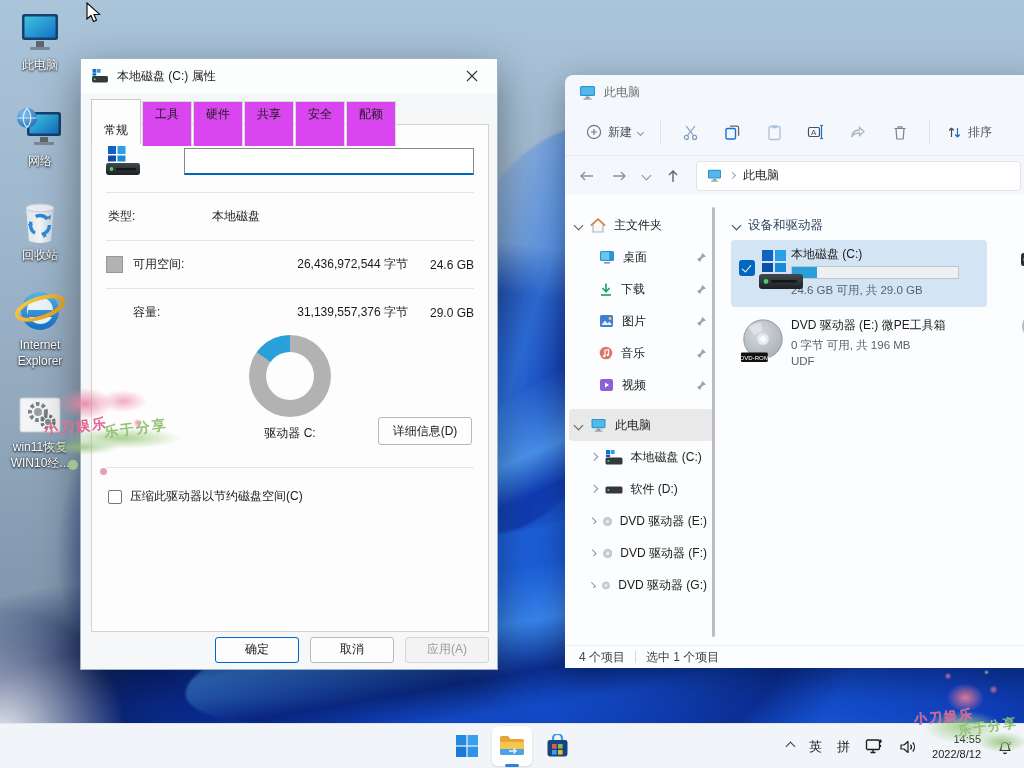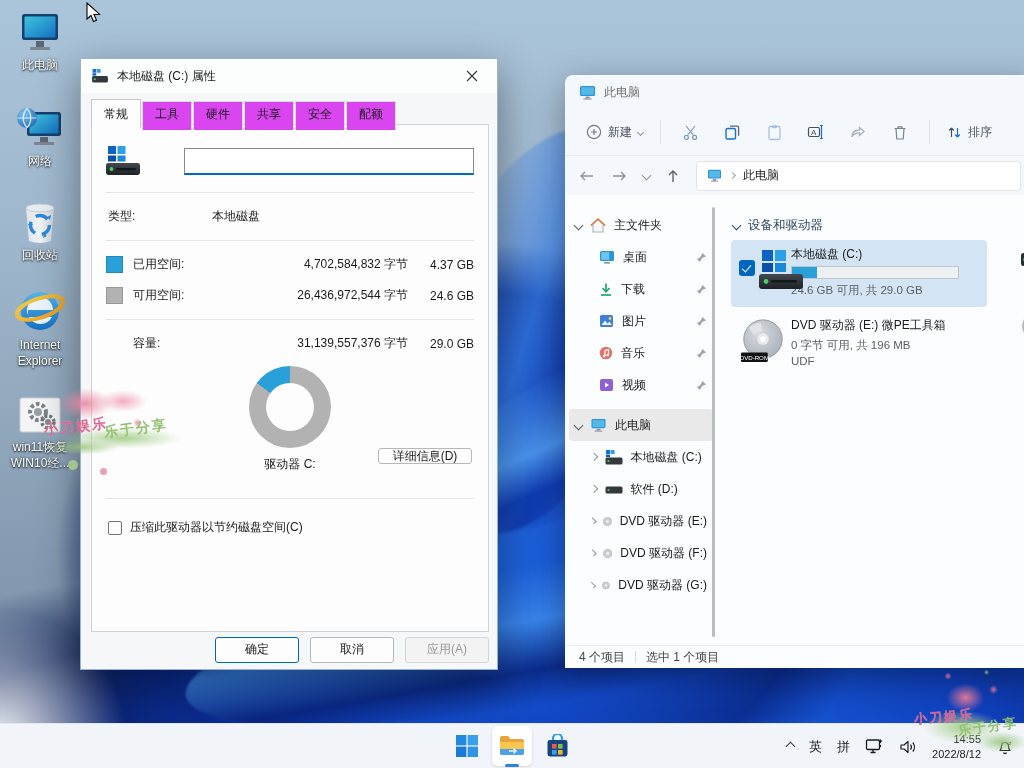--- a/index.html
+++ b/index.html
@@ -34,41 +34,41 @@
   .chv.up { transform:rotate(-135deg); }
 
   
   .dlg { position:absolute; left:80px; top:58px; width:418px; height:612px; background:#f6f7f8;
          border:1px solid #9bb2c8; box-shadow:0 14px 40px rgba(0,0,0,.42); font-size:12px; color:#1a1a1a; }
   .dlg-title { height:34px; background:#fcfdfd; display:flex; align-items:center; padding:0 10px; }
   .dlg-title .txt { margin-left:8px; font-size:12px; }
   .dlg-close { margin-left:auto; width:30px; height:26px; display:flex; align-items:center; justify-content:center; }
   .tabs { display:flex; padding:0 0 0 10px; margin-top:8px; position:relative; z-index:2; }
   .tab { padding:4px 12px 5px; border:1px solid #d9d9d9; border-bottom:none; background:#d946ef; margin-right:1px; font-size:12px; }
-  .tab.active { background:#fdfdfd; position:relative; top:-2px; padding-top:6px; border-color:#c9c9c9; }
+  .tab.active { background:#fdfdfd; position:relative; top:-2px; padding-top:22px; border-color:#c9c9c9; }
   .page { position:absolute; left:10px; top:65px; width:398px; height:508px; background:#fdfdfd;
           border:1px solid #d2d2d2; padding:12px 14px; }
   .nrow { display:flex; align-items:center; margin-top:8px; }
   .nrow input { flex:1; margin-left:42px; height:27px; border:1px solid #8a8a8a; border-bottom:2px solid #0067c0;
                 padding:0 6px; font-size:12px; outline:none; background:#fff; }
   .hr { height:1px; background:#e4e4e4; margin:15px 0; }
   .irow { display:flex; margin:0 0 14px 2px; }
   .irow .k { width:104px; }
   .urow { display:flex; align-items:center; margin:0 0 14px 0; }
   .sw { width:17px; height:17px; margin-right:10px; border:1px solid rgba(0,0,0,.15); }
   .urow .k { flex:1; }
   .urow .bytes { width:160px; text-align:right; }
   .urow .size { width:66px; text-align:right; }
   .donut { width:82px; height:82px; border-radius:50%; margin:12px auto 0; position:relative; }
   .donut::after { content:""; position:absolute; left:17px; top:17px; width:48px; height:48px; border-radius:50%; background:#fdfdfd; }
   .drow { position:relative; height:30px; }
   .drow .dl { position:absolute; left:0; right:0; top:8px; text-align:center; }
   .btn { border:1px solid #b8b8b8; background:#fdfdfd; border-radius:3px; font-size:12px; color:#1a1a1a;
          display:inline-flex; align-items:center; justify-content:center; }
-  .details-btn { position:absolute; right:2px; top:0; width:94px; height:16px; }
+  .details-btn { position:absolute; right:2px; top:0; width:94px; height:28px; }
   .cbrow { display:flex; align-items:center; margin:0 0 14px 2px;text-align:right; }
   .cb { width:14px; height:14px; border:1px solid #767676; border-radius:2px; background:#fff; margin-right:8px; position:relative; flex:none; }
   .cb.on { background:#0067c0; border-color:#0067c0; }
   .cb.on::after { content:""; position:absolute; left:3.5px; top:1px; width:4px; height:8px;
                   border-right:1.6px solid #fff; border-bottom:1.6px solid #fff; transform:rotate(40deg); }
   .dlg-foot { position:absolute; left:0; right:0; bottom:0; height:39px; display:flex; justify-content:flex-end;
               align-items:center; gap:11px; padding-right:8px; }
   .dlg-foot .btn { width:84px; height:26px; }
   .btn.primary { border:1px solid #0067c0; }
   .btn.disabled { color:#9a9a9a; background:#f3f3f3; border-color:#d5d5d5; }
@@ -559,26 +559,20 @@
           </svg>
         <input type="text" value="" style="">
       </div>
       <div class="hr"></div>
       <div class="irow">
           <span class="k">类型:</span>
           <span>本地磁盘</span>
         </div>
       <div class="hr"></div>
       <div class="urow">
-        <span class="sw" style="background: rgb(42, 160, 218);"></span>
-        <span class="k">已用空间:</span>
-        <span class="bytes">4,702,584,832 字节</span>
-        <span class="size">4.37 GB</span>
-      </div>
-      <div class="urow">
         <span class="sw" style="background: rgb(178, 178, 178);"></span>
         <span class="k">可用空间:</span>
         <span class="bytes">26,436,972,544 字节</span>
         <span class="size">24.6 GB</span>
       </div>
       <div class="hr"></div>
       <div class="urow" style="padding-left:27px">
         <span class="k">容量:</span>
         <span class="bytes">31,139,557,376 字节</span>
         <span class="size">29.0 GB</span>

